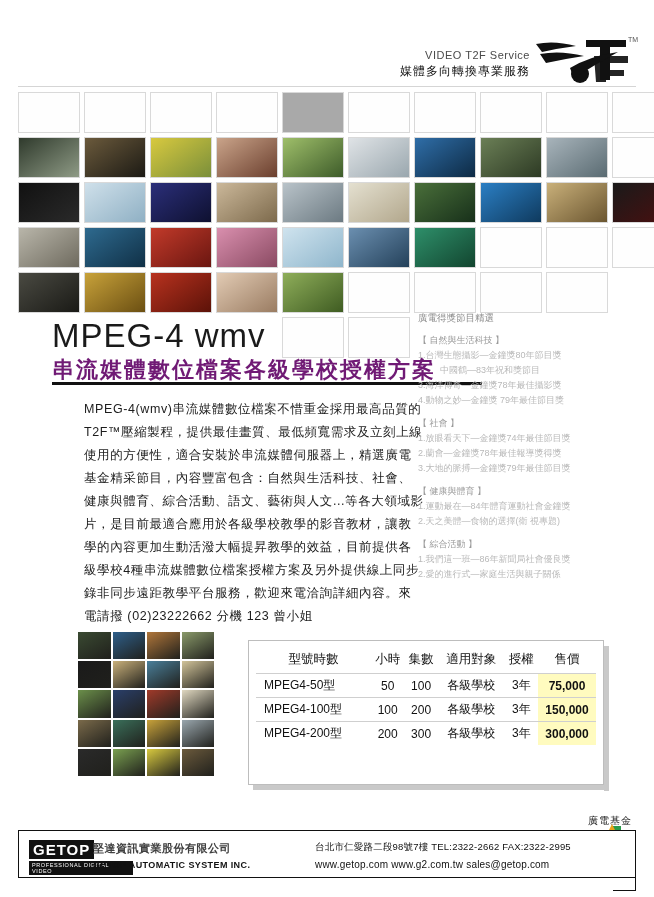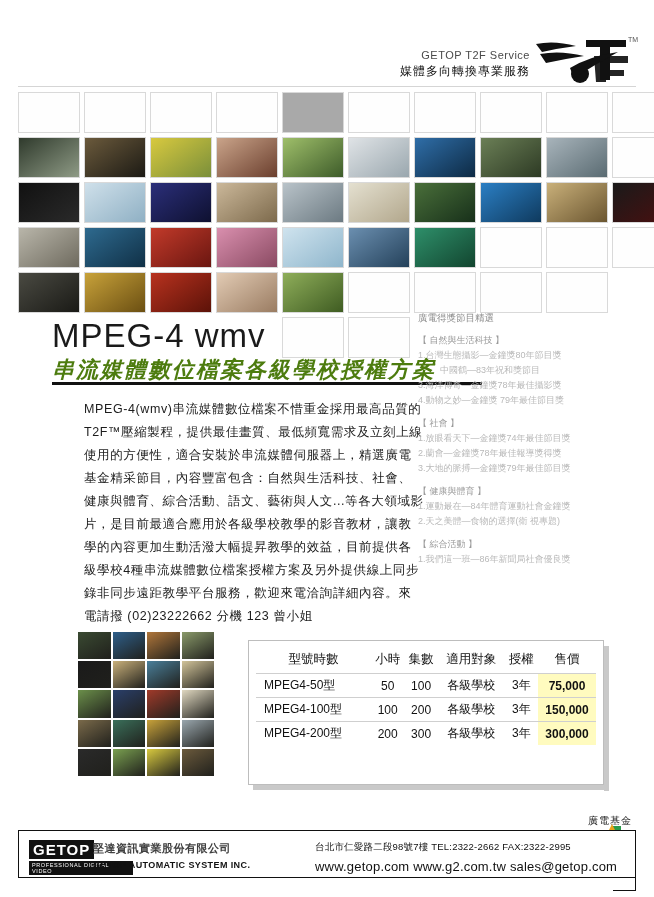--- a/index.html
+++ b/index.html
@@ -95,23 +95,22 @@
     font-weight: normal;
     letter-spacing: 1px;
     color: #1a1a1a;
     line-height: 1.1;
   }
   .headline h2 {
     margin: 3px 0 0 0;
     font-size: 22px;
     font-weight: bold;
     letter-spacing: 2px;
-    color: #4d7c0f;
+    color: #701a75;
     line-height: 1.15;
-    font-style: italic;
   }
   .headline-rule {
     position: absolute;
     left: 52px; top: 382px;
     width: 430px; height: 3px;
     background: #111;
   }
 
   
   .bodycopy {
@@ -273,21 +272,21 @@
   .footer-addr {
     position: absolute;
     left: 296px; top: 10px;
     font-size: 9.5px;
     color: #111;
     letter-spacing: .2px;
   }
   .footer-web {
     position: absolute;
     left: 296px; top: 28px;
-    font-size: 13px;
+    font-size: 10px;
     color: #111;
     letter-spacing: .2px;
   }
   .corner-mark {
     position: absolute;
     right: 18px; bottom: 6px;
     width: 22px; height: 22px;
     border-right: 1px solid #111;
     border-bottom: 1px solid #111;
   }
@@ -297,21 +296,21 @@
     width: 34px; height: 34px;
   }
 </style>
 </head>
 <body>
 
 <div class="page">
 
   <div class="header">
     <div class="header-text">
-      <div class="header-title">GETOP T2F Service</div>
+      <div class="header-title">VIDEO T2F Service</div>
       <div class="header-sub">媒體多向轉換專業服務</div>
     </div>
     <div class="logo-tm">TM</div>
     <div class="logo">
       <svg width="96" height="46" viewBox="0 0 96 46" xmlns="http://www.w3.org/2000/svg">
         <g fill="#111">
           <path d="M2 6 Q20 2 42 8 Q26 10 8 14 Z"></path>
           <path d="M6 16 Q26 12 50 18 Q30 21 12 25 Z"></path>
           <path d="M52 2 L92 2 L92 9 L76 9 L76 42 L66 42 L66 9 L52 9 Z"></path>
           <path d="M60 18 L94 18 L94 25 L72 25 L72 32 L90 32 L90 38 L72 38 L72 44 L62 44 Z" opacity="0.92"></path>
@@ -459,20 +458,21 @@
         <div class="aw-line">4.動物之妙—金鐘獎 79年最佳節目獎</div>
         <div class="aw-head">【 社會 】</div>
         <div class="aw-line">1.放眼看天下—金鐘獎74年最佳節目獎</div>
         <div class="aw-line">2.蘭會—金鐘獎78年最佳報導獎得獎</div>
         <div class="aw-line">3.大地的脈搏—金鐘獎79年最佳節目獎</div>
         <div class="aw-head">【 健康與體育 】</div>
         <div class="aw-line">1.運動最在—84年體育運動社會金鐘獎</div>
         <div class="aw-line">2.天之美體—食物的選擇(衛 視專題)</div>
         <div class="aw-head">【 綜合活動 】</div>
         <div class="aw-line">1.我們這一班—86年新聞局社會優良獎</div>
+        <div class="aw-line">2.愛的進行式—家庭生活與親子關係</div>
       </div>
   </div>
 
   <div class="collage">
       <div style="background: linear-gradient(150deg, rgb(58, 74, 50), rgb(32, 32, 28));"></div>
       <div style="background: linear-gradient(150deg, rgb(46, 95, 138), rgb(32, 32, 28));"></div>
       <div style="background: linear-gradient(150deg, rgb(176, 118, 58), rgb(32, 32, 28));"></div>
       <div style="background: linear-gradient(150deg, rgb(138, 154, 106), rgb(32, 32, 28));"></div>
       <div style="background: linear-gradient(150deg, rgb(26, 26, 26), rgb(32, 32, 28));"></div>
       <div style="background: linear-gradient(150deg, rgb(201, 176, 122), rgb(32, 32, 28));"></div>

